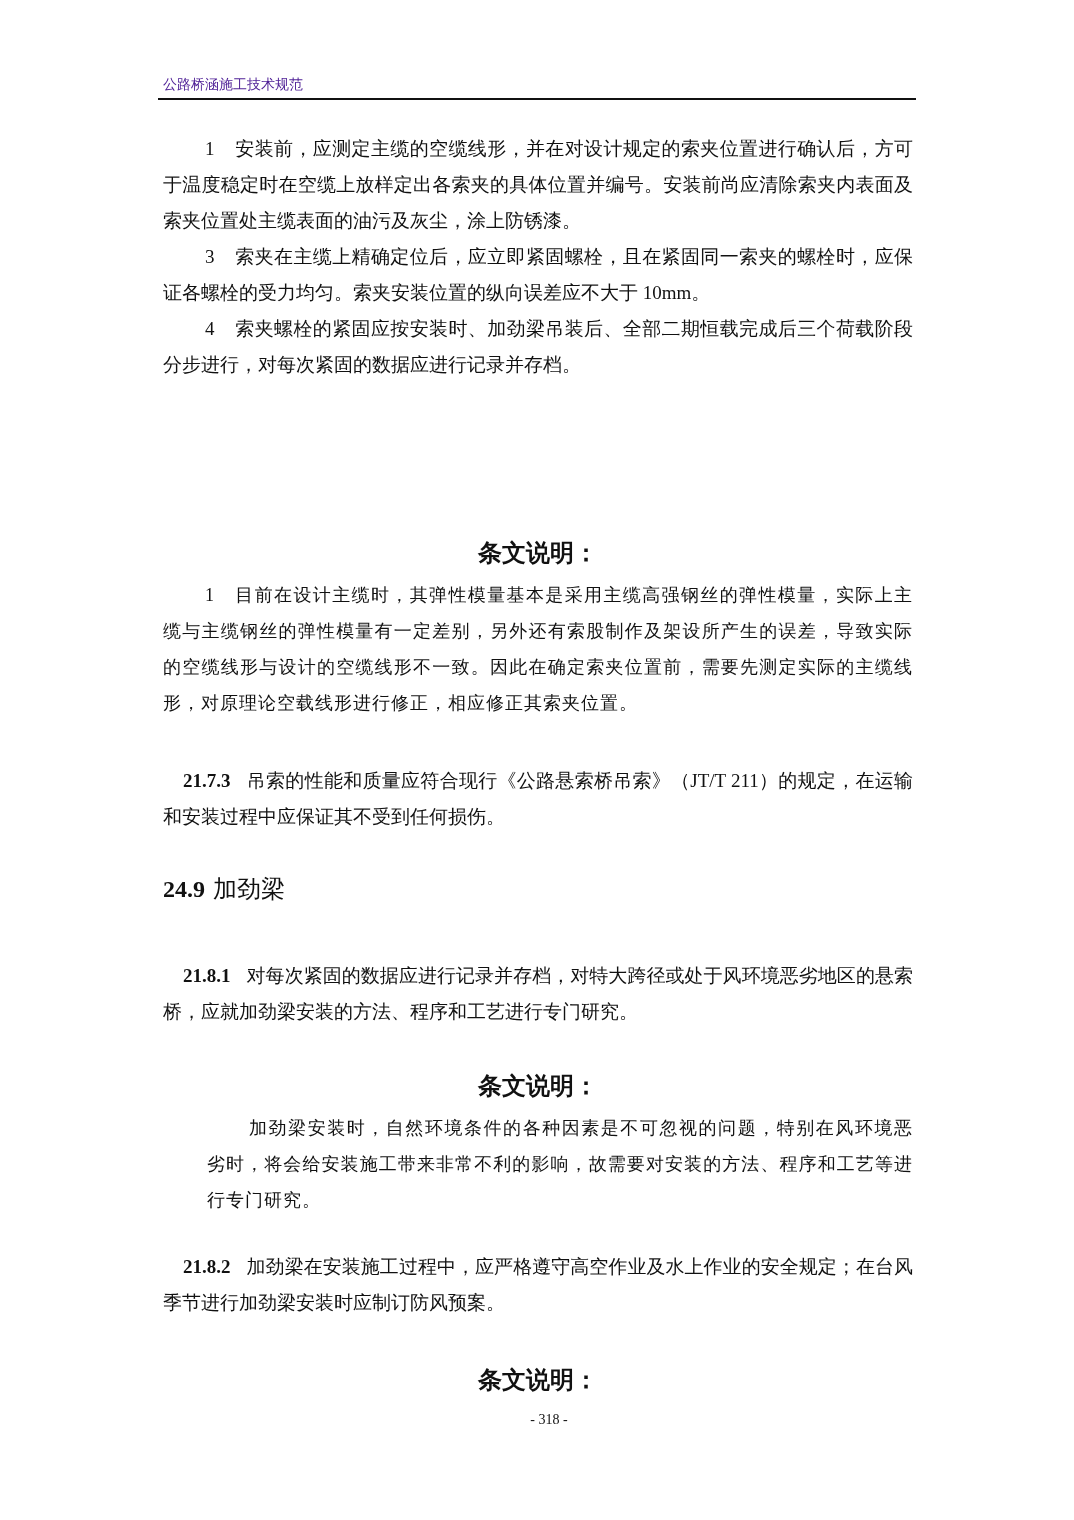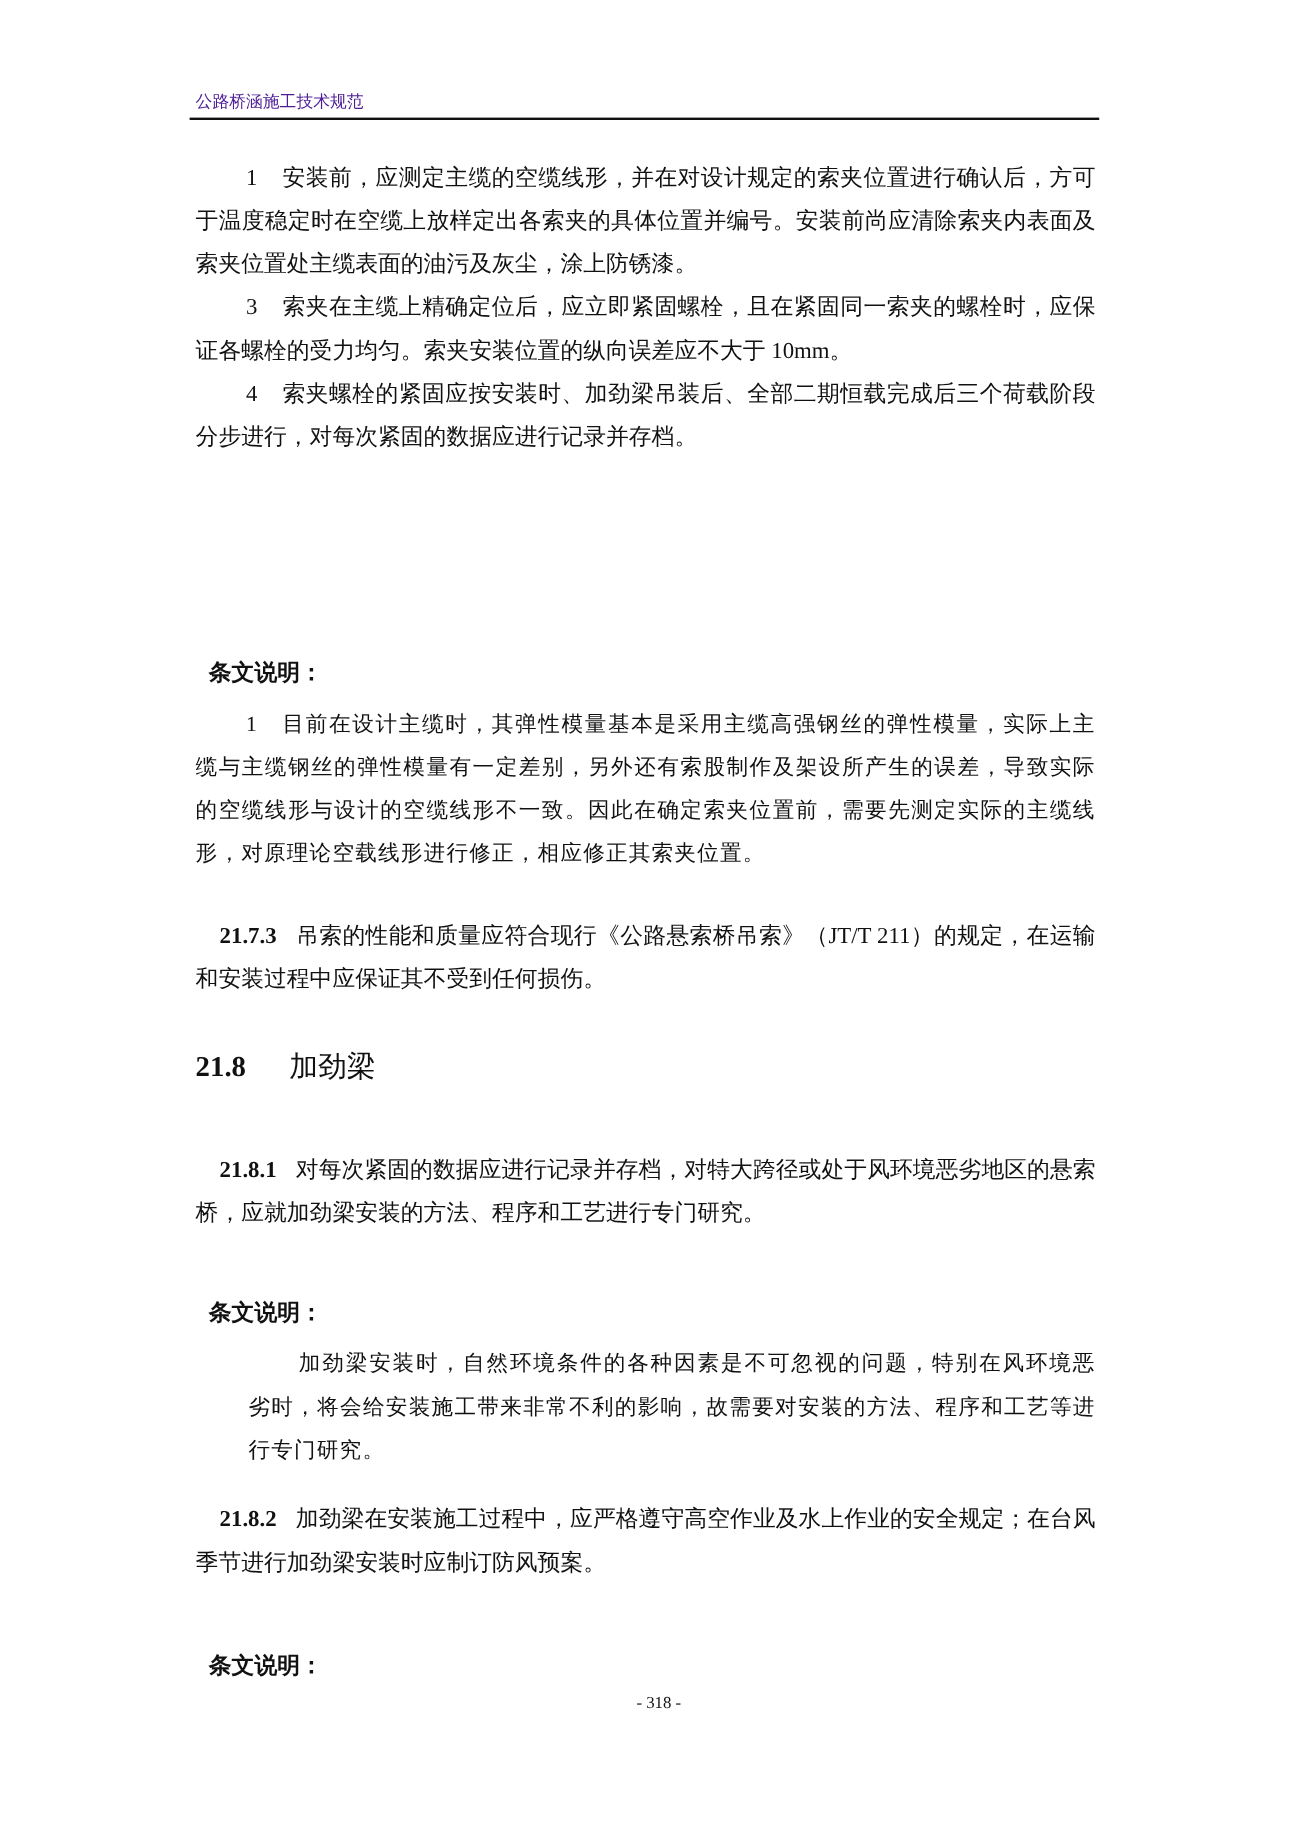--- a/index.html
+++ b/index.html
@@ -5,24 +5,24 @@
   html, body { margin: 0; padding: 0; background: #ffffff; }
   body { width: 1074px; height: 1520px; position: relative; overflow: hidden;
          font-family: "Liberation Serif", "DejaVu Serif", serif; color: #111; }
   .header-title { position: absolute; left: 163px; top: 76px; font-size: 14px; color: #4c1d95; }
   .header-rule { position: absolute; left: 158px; top: 98px; width: 758px; height: 2px; background: #111; }
   .page { position: absolute; left: 163px; width: 750px; }
   .para { font-size: 19px; line-height: 36px; margin: 0; text-align: justify; }
   .indent { text-indent: 42px; }
   .num { display: inline-block; width: 30px; text-indent: 0; }
   .clause-num { font-weight: bold; margin-right: 16px; }
-  .explain-head { font-weight: bold; font-size: 19px; margin: 11px; }
+  .explain-head { font-weight: bold; font-size: 24px; margin: 0; text-align: center; }
   .explain { font-size: 18px; line-height: 36px; margin: 0; letter-spacing: 1px; text-align: justify; }
   .section-title { font-size: 24px; font-weight: bold; margin: 0; }
-  .section-title .sec-name { font-weight: normal; margin-left: 36px; }
+  .section-title .sec-name { font-weight: normal; margin-left: 8px; }
   .footer { position: absolute; top: 1412px; left: 12px; width: 1074px; text-align: center; font-size: 14px; }
 </style>
 </head>
 <body>
 
 <div class="header-title">公路桥涵施工技术规范</div>
 <div class="header-rule"></div>
 
 <div class="page" style="top:131px;">
   <p class="para indent"><span class="num">1</span><span>安装前，应测定主缆的空缆线形，并在对设计规定的索夹位置进行确认后，方可于温度稳定时在空缆上放样定出各索夹的具体位置并编号。安装前尚应清除索夹内表面及索夹位置处主缆表面的油污及灰尘，涂上防锈漆。</span></p>
@@ -33,21 +33,21 @@
 <div class="page" style="top:537px;">
   <p class="explain-head">条文说明：</p>
   <p class="explain indent" style="margin-top:8px;"><span class="num">1</span><span>目前在设计主缆时，其弹性模量基本是采用主缆高强钢丝的弹性模量，实际上主缆与主缆钢丝的弹性模量有一定差别，另外还有索股制作及架设所产生的误差，导致实际的空缆线形与设计的空缆线形不一致。因此在确定索夹位置前，需要先测定实际的主缆线形，对原理论空载线形进行修正，相应修正其索夹位置。</span></p>
 </div>
 
 <div class="page" style="top:763px;">
   <p class="para" style="text-indent:20px;"><span class="clause-num">21.7.3</span><span>吊索的性能和质量应符合现行《公路悬索桥吊索》（JT/T 211）的规定，在运输和安装过程中应保证其不受到任何损伤。</span></p>
 </div>
 
 <div class="page" style="top:873px;">
-  <p class="section-title"><span>21.8</span><span class="sec-name">加劲梁</span></p>
+  <p class="section-title"><span>24.9</span><span class="sec-name">加劲梁</span></p>
 </div>
 
 <div class="page" style="top:958px;">
   <p class="para" style="text-indent:20px;"><span class="clause-num">21.8.1</span><span>对每次紧固的数据应进行记录并存档，对特大跨径或处于风环境恶劣地区的悬索桥，应就加劲梁安装的方法、程序和工艺进行专门研究。</span></p>
 </div>
 
 <div class="page" style="top:1070px;">
   <p class="explain-head">条文说明：</p>
   <p class="explain indent" style="margin-top:8px;margin-left:44px;">加劲梁安装时，自然环境条件的各种因素是不可忽视的问题，特别在风环境恶劣时，将会给安装施工带来非常不利的影响，故需要对安装的方法、程序和工艺等进行专门研究。</p>
 </div>

